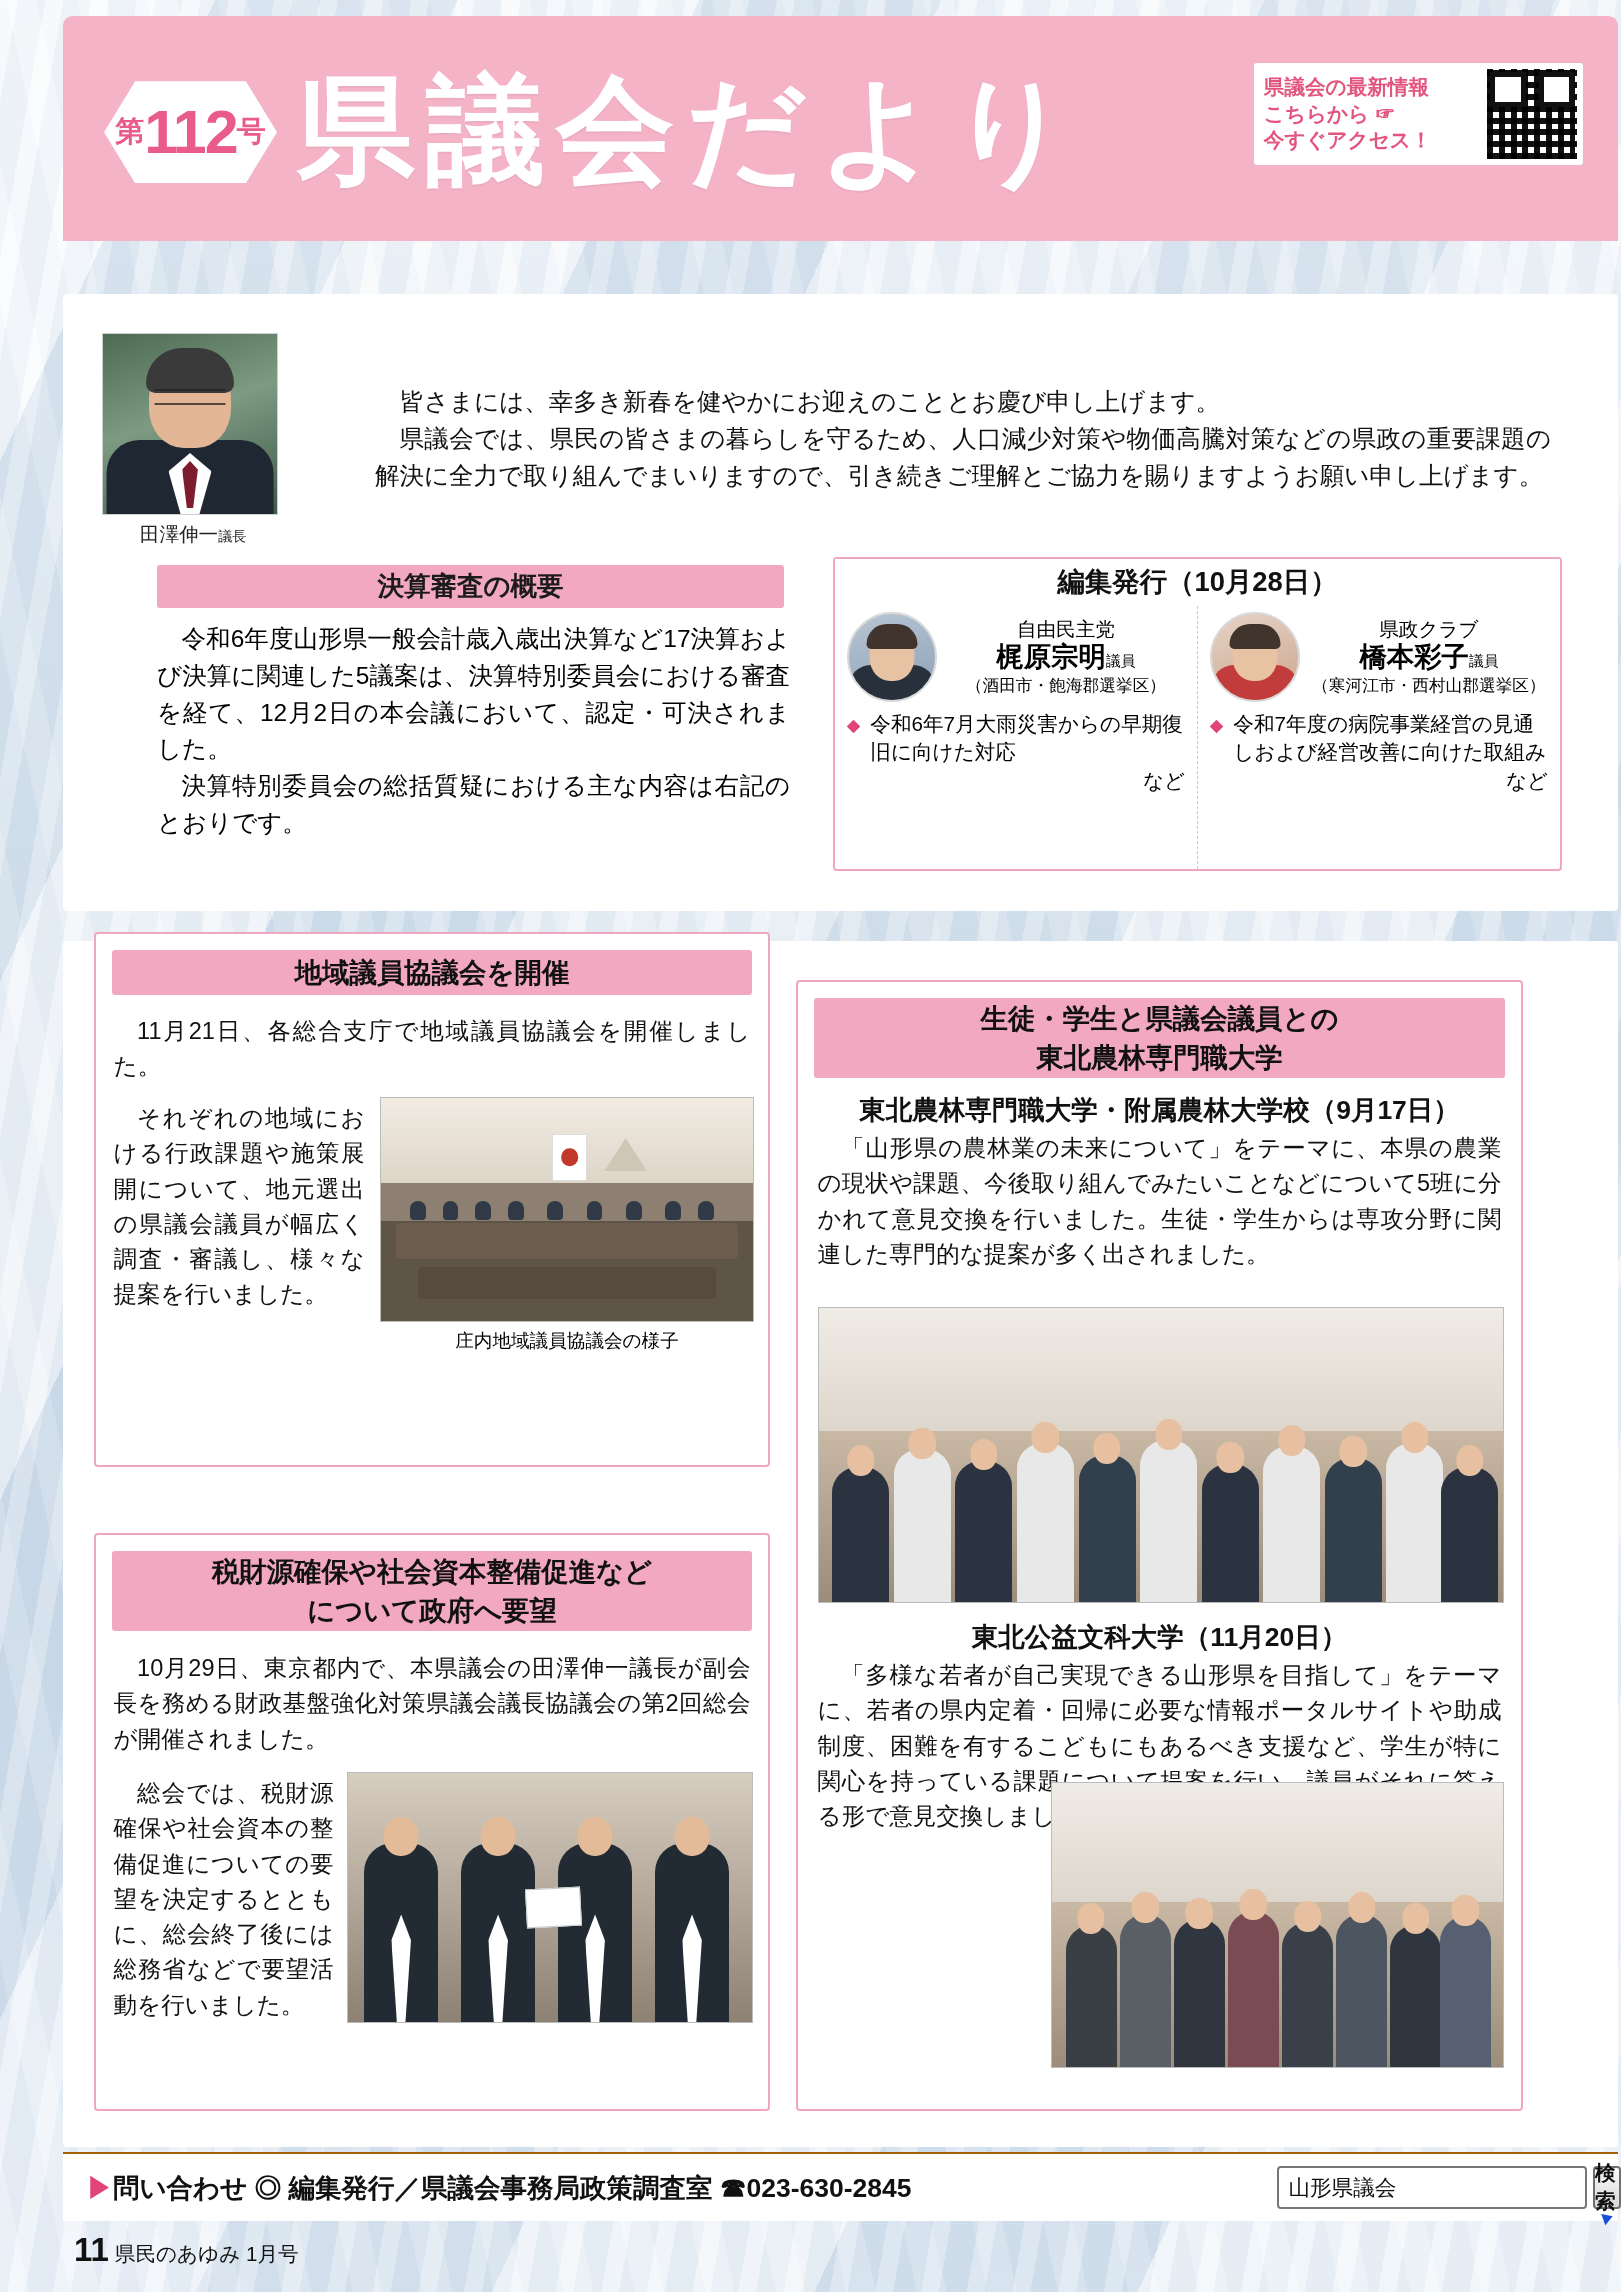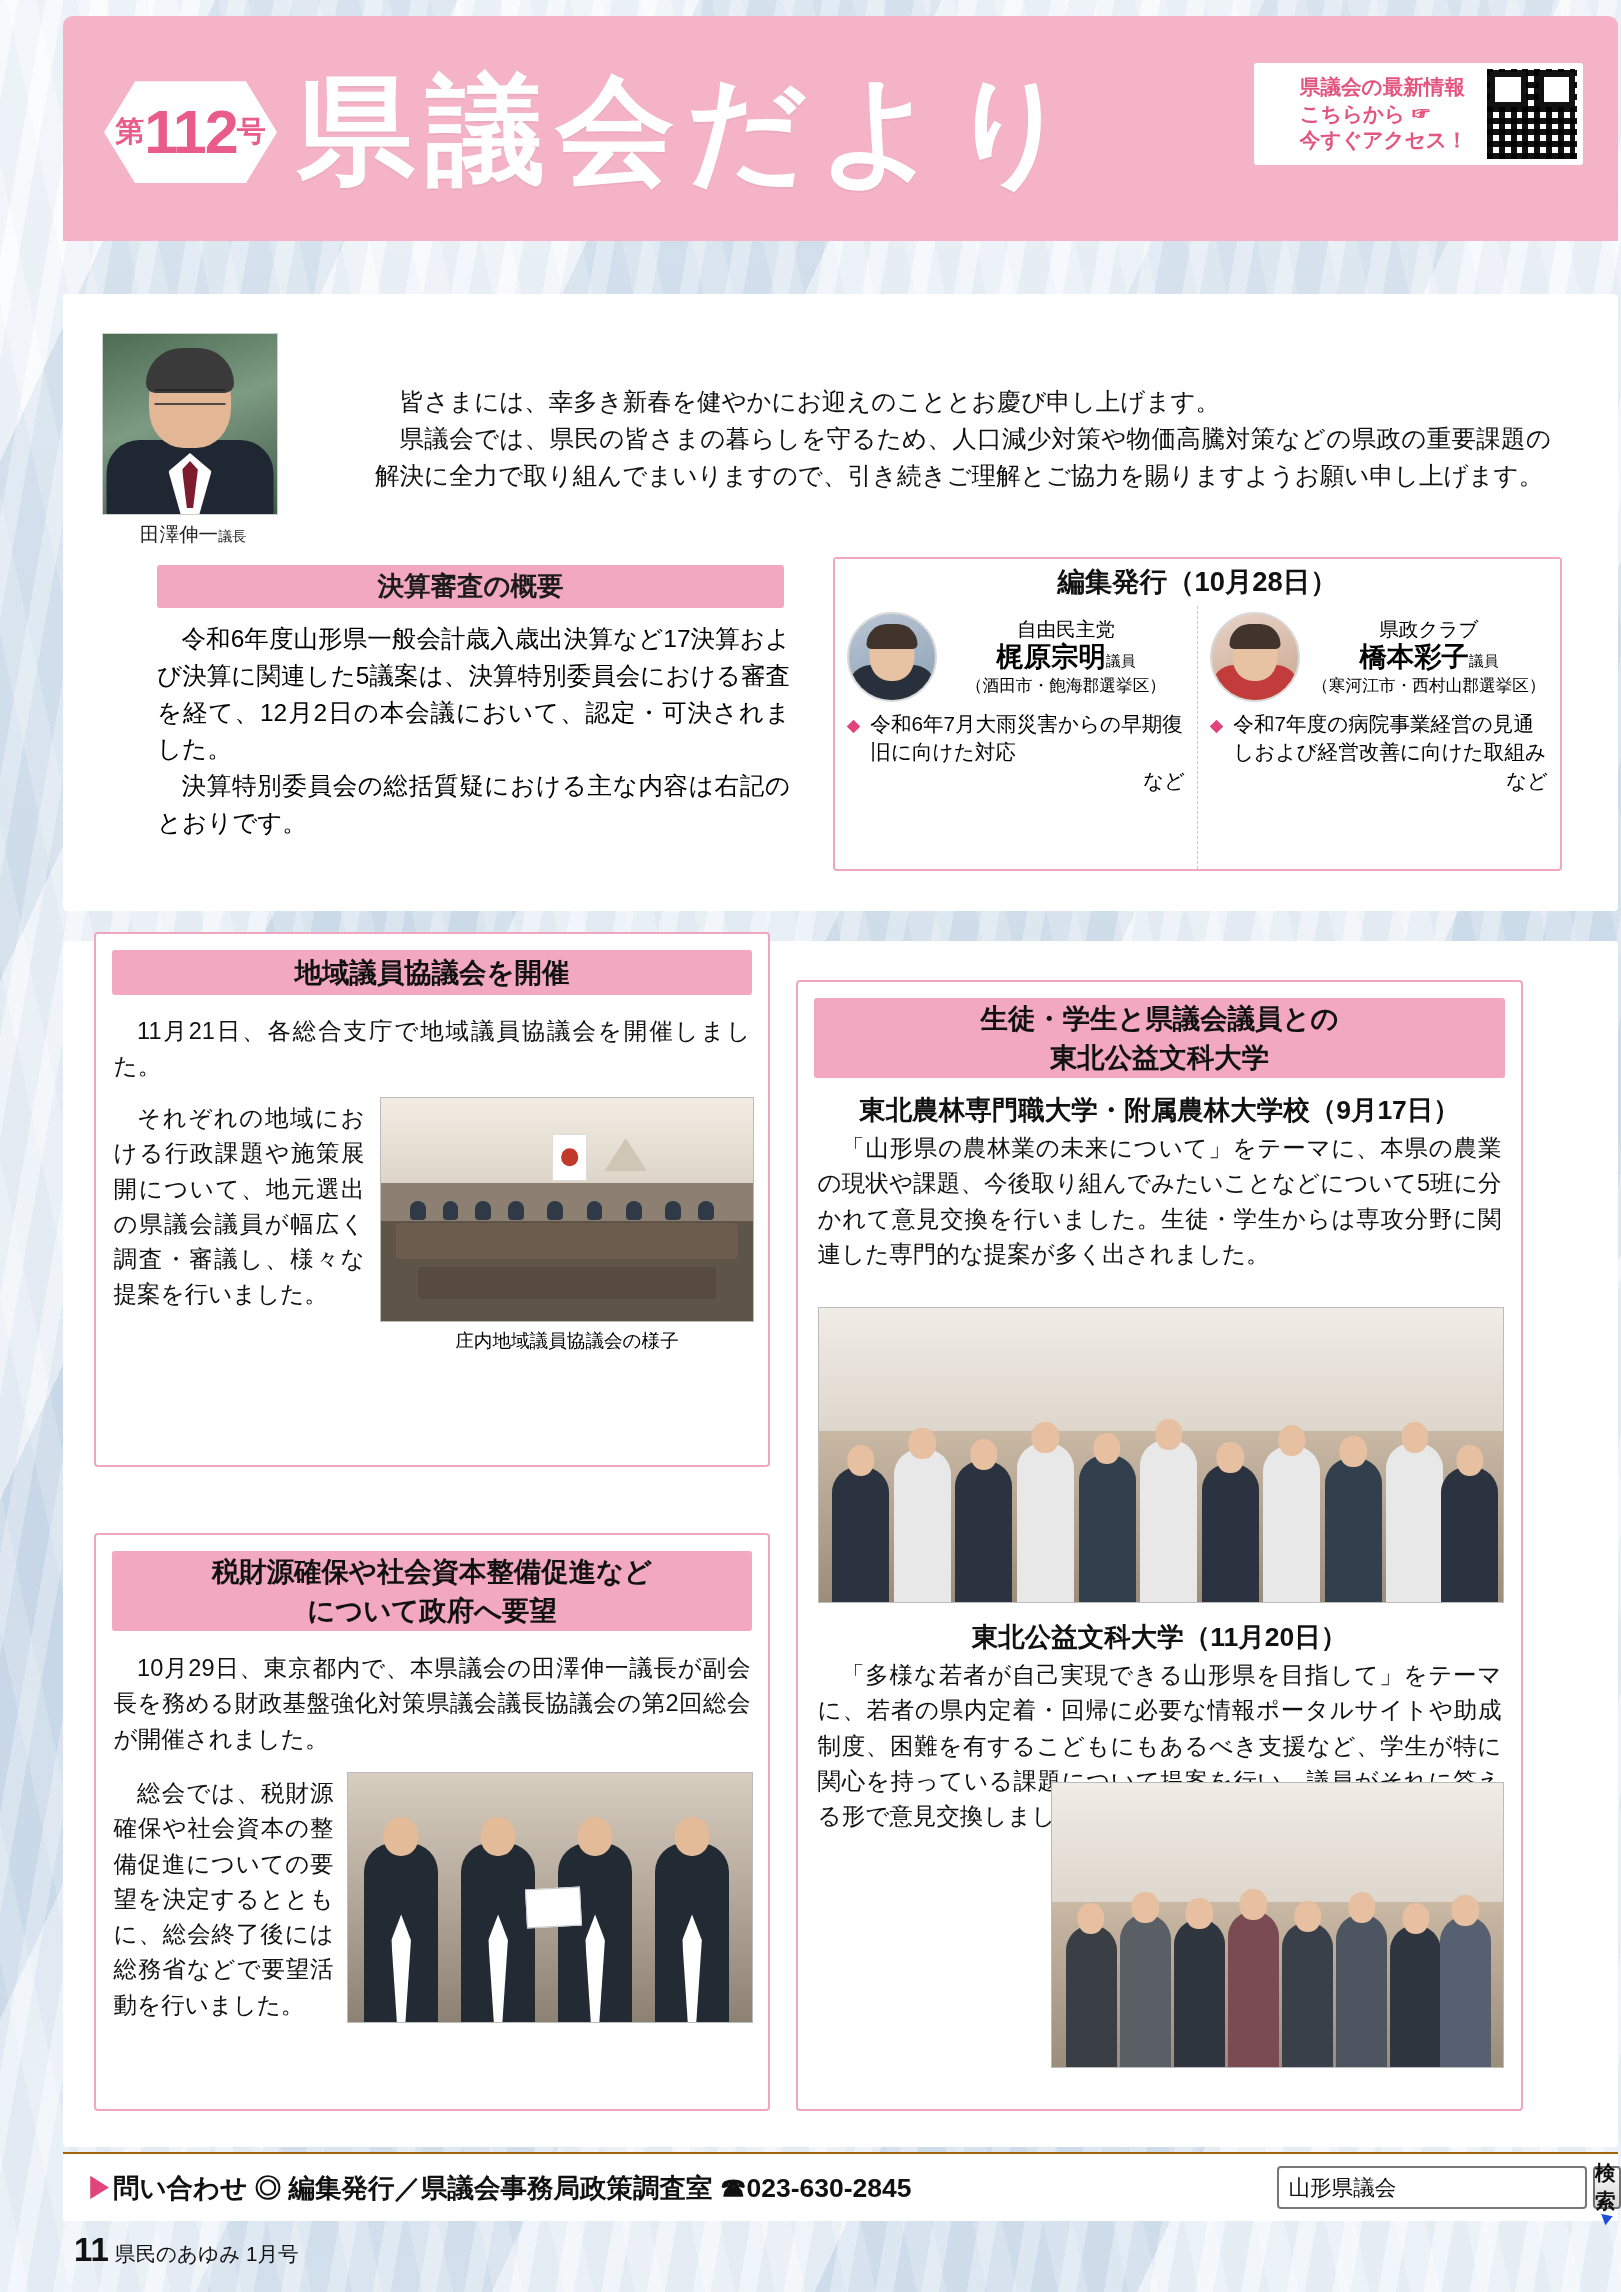--- a/index.html
+++ b/index.html
@@ -56,21 +56,21 @@
     margin-left:9.8px;
     white-space:nowrap;
   }
   .qr-box{
     position:absolute; right:35px; top:47px;
     width:329px;height:102px;background:#fff;border-radius:2.9px;
     display:flex;align-items:center;
   }
   .qr-text{
     flex:1; padding-left:9.8px; color:#e3557f; font-weight:bold;
-    font-size:20.6px; line-height:1.28;margin-left:36px;
+    font-size:20.6px; line-height:1.28;
   }
   .qr-img{
     width:90px;height:90px;margin-right:5.9px;
     background:
       repeating-linear-gradient(90deg,#111 0 5.9px,#fff 5.9px 11.8px),
       repeating-linear-gradient(0deg,#111 0 5.9px,#fff 5.9px 11.8px);
     background-blend-mode:multiply;
     position:relative;
   }
   .qr-img:before,.qr-img:after{
@@ -436,21 +436,21 @@
           <span style="left:52%"></span>
           <span style="left:76%"></span>
       </div>
       <div class="paper"></div>
     </div>
   </div>
 
   <div class="sub-box" id="box-seito">
     <div class="box-bar two">
       <div>生徒・学生と県議会議員との</div>
-      <div>東北公益文科大学</div>
+      <div>東北農林専門職大学</div>
     </div>
 
     <div id="seito-h1">東北農林専門職大学・附属農林大学校（9月17日）</div>
     <div class="box-text" id="seito-t1">
       <p>「山形県の農林業の未来について」をテーマに、本県の農業の現状や課題、今後取り組んでみたいことなどについて5班に分かれて意見交換を行いました。生徒・学生からは専攻分野に関連した専門的な提案が多く出されました。</p>
     </div>
     <div class="photo" id="seito-photo1">
       <div class="room"></div>
         <div class="floor"></div>
       <div class="crowd">

